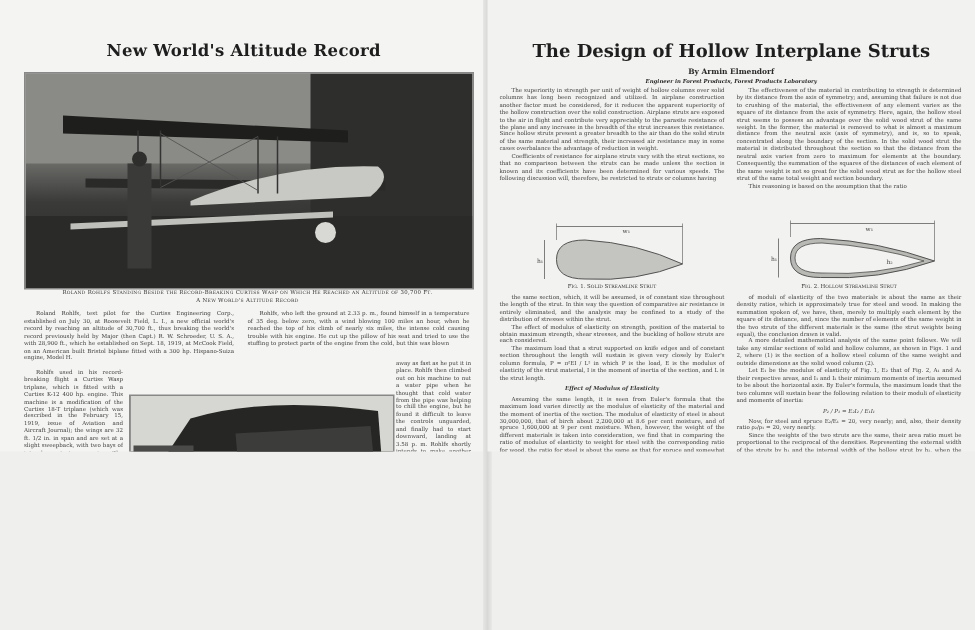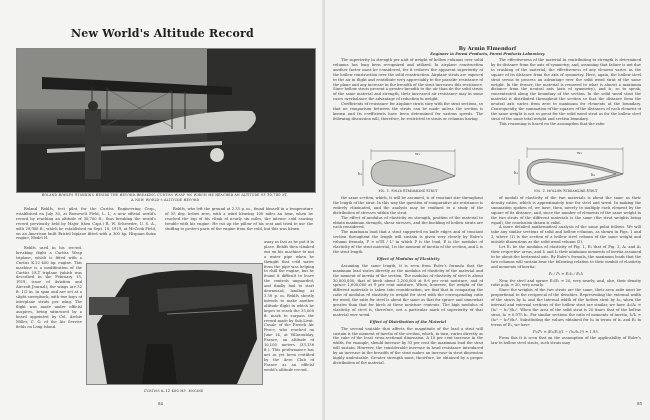--- a/index.html
+++ b/index.html
@@ -1,17 +1,17 @@
 <!DOCTYPE html>
 <html><head>
 <meta charset="utf-8">
 <style>
   html, body { margin:0; padding:0; }
   body { width:650px; height:420px; background:#efefed; font-family:"DejaVu Serif", serif; color:#2a2a2a; overflow:hidden; position:relative; }
-  .page { position:absolute; top:0; height:420px; background:#f4f4f2; overflow:hidden; }
+  .page { position:absolute; top:0; height:301px; background:#f4f4f2; overflow:hidden; }
   .page.left { left:0; width:325px; }
   .page.right { left:325px; width:325px; background:#f2f2f0; }
   .gutter { position:absolute; left:322px; top:0; width:6px; height:420px; background:linear-gradient(to right,#e6e6e4,#d8d8d6,#e9e9e7); }
   .title { position:absolute; font-family:"DejaVu Serif", serif; font-weight:bold; color:#1e1e1e; white-space:nowrap; }
   .left .title { left:0; width:325px; text-align:center; top:27px; font-size:11px; letter-spacing:0.2px; }
   .right .title { left:0; width:325px; text-align:center; top:27px; font-size:12px; }
   .byline { position:absolute; left:0; width:325px; text-align:center; top:45px; font-size:5px; font-weight:bold; }
   .affil { position:absolute; left:0; width:325px; text-align:center; top:52px; font-size:3.6px; font-style:italic; font-weight:bold; }
   .photo { position:absolute; border:1px solid #888; overflow:hidden; }
   .plane { left:16px; top:48px; width:298px; height:143px; background:linear-gradient(180deg,#5a5a58 0%,#7c7c79 35%,#3a3a38 60%,#262624 100%); }
@@ -79,20 +79,21 @@
       <path d="M60,80 L85,80 L90,120 L55,120 Z" fill="#1c1c1a"></path>
     </svg>
   </div>
   <div class="caption" style="left:86px; top:389px; width:175px;">Curtiss K-12 400 Hp. Engine</div>
   <div class="folio" style="left:158px; top:401px;">84</div>
 </div>
 
 <div class="gutter"></div>
 
 <div class="page right">
+  <div class="title">The Design of Hollow Interplane Struts</div>
   <div class="byline">By Armin Elmendorf</div>
   <div class="affil">Engineer in Forest Products, Forest Products Laboratory</div>
 
   <div class="body-text" style="left:8px; top:58px; width:150px; height:86px; overflow:hidden;">
     <p>The superiority in strength per unit of weight of hollow columns over solid columns has long been recognized and utilized. In airplane construction another factor must be considered, for it reduces the apparent superiority of the hollow construction over the solid construction. Airplane struts are exposed to the air in flight and contribute very appreciably to the parasite resistance of the plane and any increase in the breadth of the strut increases this resistance. Since hollow struts present a greater breadth to the air than do the solid struts of the same material and strength, their increased air resistance may in some cases overbalance the advantage of reduction in weight.</p>
     <p>Coefficients of resistance for airplane struts vary with the strut sections, so that no comparison between the struts can be made unless the section is known and its coefficients have been determined for various speeds. The following discussion will, therefore, be restricted to struts or columns having</p>
   </div>
   <div class="body-text" style="left:166px; top:58px; width:150px; height:86px; overflow:hidden;">
     <p>The effectiveness of the material in contributing to strength is determined by its distance from the axis of symmetry; and, assuming that failure is not due to crushing of the material, the effectiveness of any element varies as the square of its distance from the axis of symmetry. Here, again, the hollow steel strut seems to possess an advantage over the solid wood strut of the same weight. In the former, the material is removed to what is almost a maximum distance from the neutral axis (axis of symmetry), and is, so to speak, concentrated along the boundary of the section. In the solid wood strut the material is distributed throughout the section so that the distance from the neutral axis varies from zero to maximum for elements at the boundary. Consequently, the summation of the squares of the distances of each element of the same weight is not so great for the solid wood strut as for the hollow steel strut of the same total weight and section boundary.</p>
     <p>This reasoning is based on the assumption that the ratio</p>

